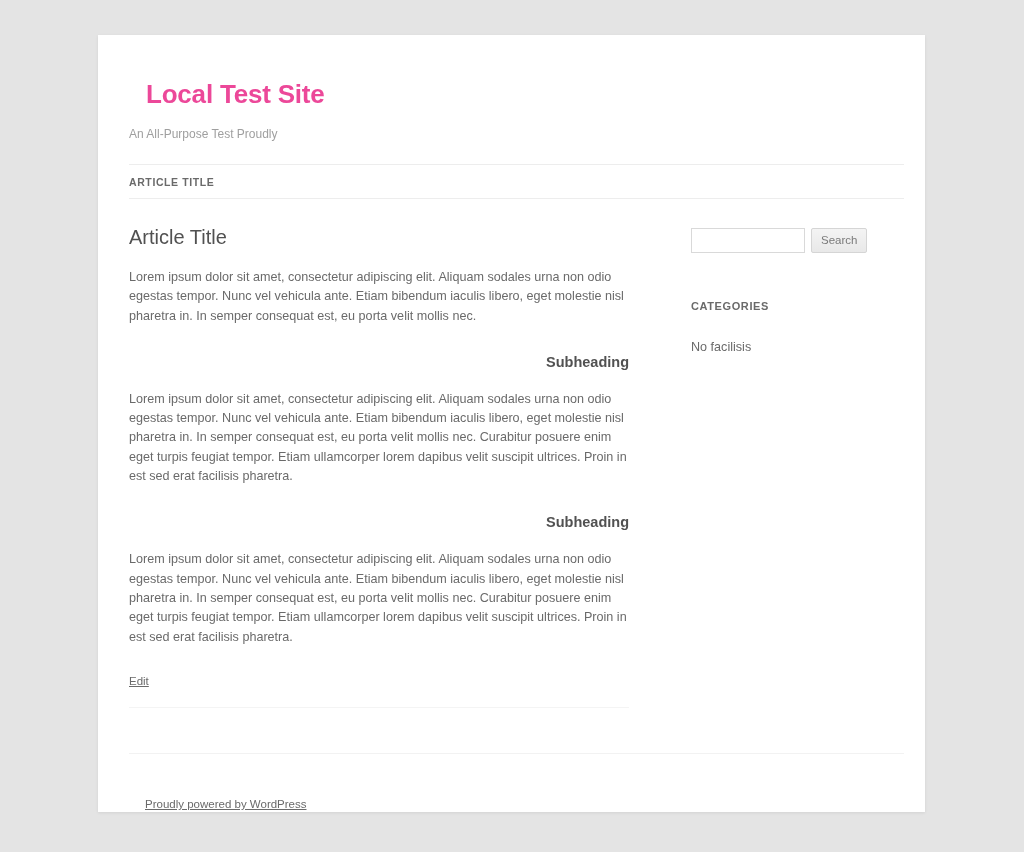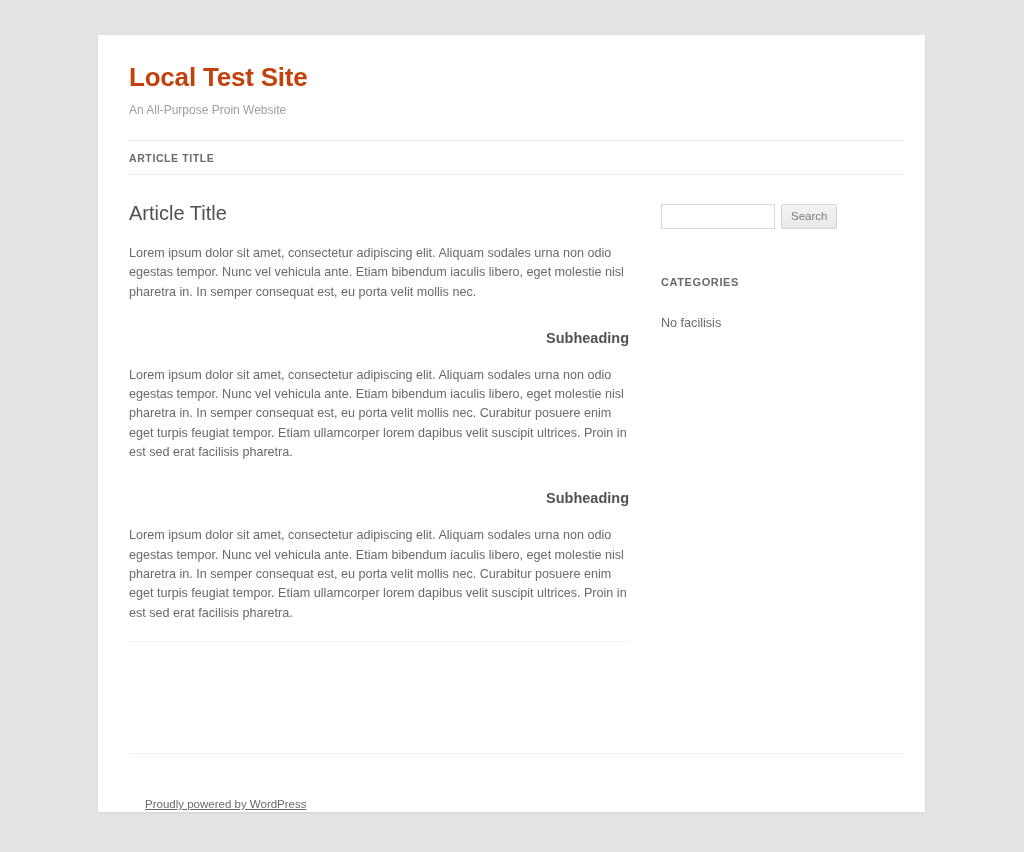--- a/index.html
+++ b/index.html
@@ -29,25 +29,25 @@
     left: 31px;
     top: 0;
     width: 775px;
   }
   
   .site-header {
     padding-top: 27px;
     padding-bottom: 0;
   }
   .site-title {
-    margin: 0;
+    margin: 17px;
     font-size: 26px;
     line-height: 30px;
     font-weight: bold;
-    color: #c2410c;
+    color: #ec4899;
     letter-spacing: -0.2px;
   }
   .site-description {
     margin: 10px 0 0 0;
     font-size: 12px;
     line-height: 16px;
     color: #9f9f9f;
     font-weight: normal;
   }
   .nav-bar {
@@ -72,21 +72,21 @@
     align-items: flex-start;
     padding-top: 25px;
   }
   .content-area {
     width: 500px;
     flex: 0 0 500px;
   }
   .sidebar {
     width: 205px;
     flex: 0 0 205px;
-    margin-left: 32px;
+    margin-left: 62px;
     padding-top: 4px;
   }
   .entry-title {
     margin: 0;
     font-size: 20px;
     line-height: 26px;
     font-weight: normal;
     color: #515151;
   }
   .entry-content p {
@@ -191,21 +191,21 @@
   }
 </style>
 </head>
 <body>
 
 <div id="page">
 
   <div class="inner">
     <header class="site-header">
       <h1 class="site-title">Local Test Site</h1>
-      <h2 class="site-description">An All-Purpose Proin Website</h2>
+      <h2 class="site-description">An All-Purpose Test Proudly</h2>
     </header>
 
     <nav class="nav-bar">
       <a class="nav-item" href="#">Article Title</a>
     </nav>
 
     <div class="site-main">
 
       <div class="content-area">
         <article>
@@ -214,20 +214,23 @@
           <div class="entry-content">
             <p>Lorem ipsum dolor sit amet, consectetur adipiscing elit. Aliquam sodales urna non odio egestas tempor. Nunc vel vehicula ante. Etiam bibendum iaculis libero, eget molestie nisl pharetra in. In semper consequat est, eu porta velit mollis nec.</p>
 
             <h2>Subheading</h2>
             <p>Lorem ipsum dolor sit amet, consectetur adipiscing elit. Aliquam sodales urna non odio egestas tempor. Nunc vel vehicula ante. Etiam bibendum iaculis libero, eget molestie nisl pharetra in. In semper consequat est, eu porta velit mollis nec. Curabitur posuere enim eget turpis feugiat tempor. Etiam ullamcorper lorem dapibus velit suscipit ultrices. Proin in est sed erat facilisis pharetra.</p>
 
             <h2>Subheading</h2>
             <p>Lorem ipsum dolor sit amet, consectetur adipiscing elit. Aliquam sodales urna non odio egestas tempor. Nunc vel vehicula ante. Etiam bibendum iaculis libero, eget molestie nisl pharetra in. In semper consequat est, eu porta velit mollis nec. Curabitur posuere enim eget turpis feugiat tempor. Etiam ullamcorper lorem dapibus velit suscipit ultrices. Proin in est sed erat facilisis pharetra.</p>
           </div>
 
+          <span class="edit-link">
+            <a href="#">Edit</a>
+          </span>
         </article>
         <hr class="content-divider">
       </div>
 
       <aside class="sidebar">
 
         <div class="widget widget-search" style="margin-top:0">
           <form class="search-form">
             <input class="search-field" type="text" placeholder="" value="" style="">
             <button class="search-submit" type="submit">Search</button>

